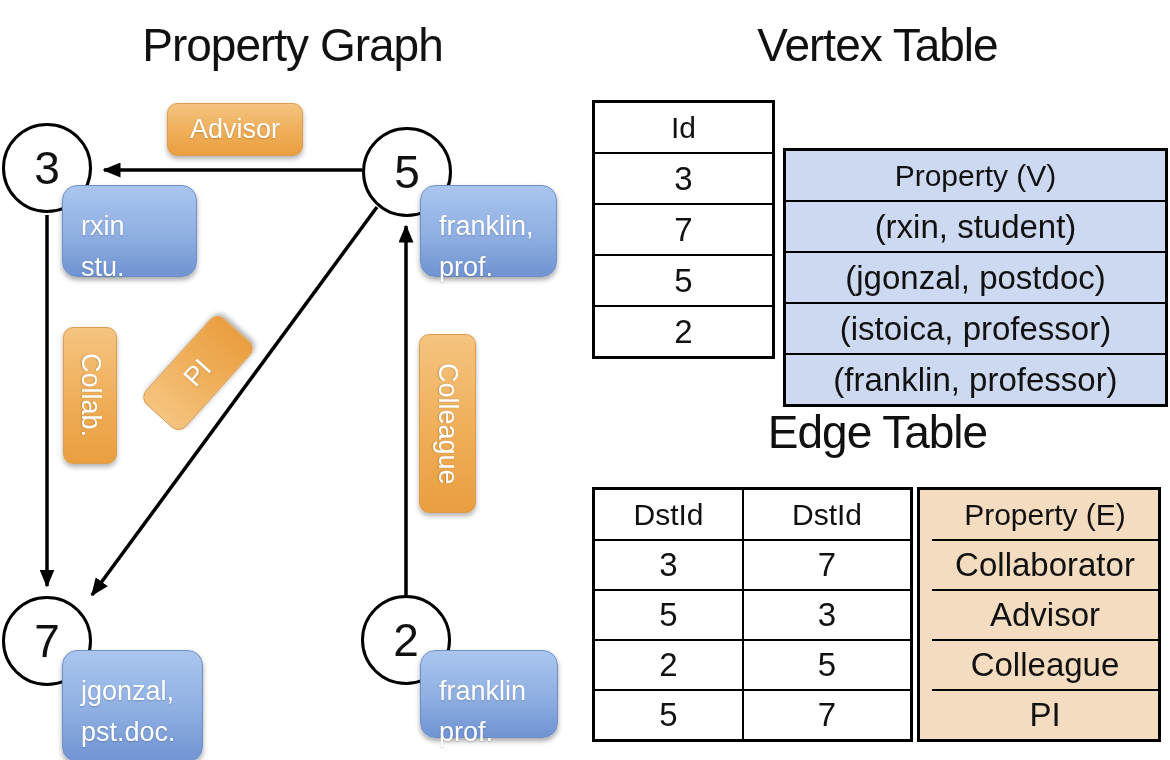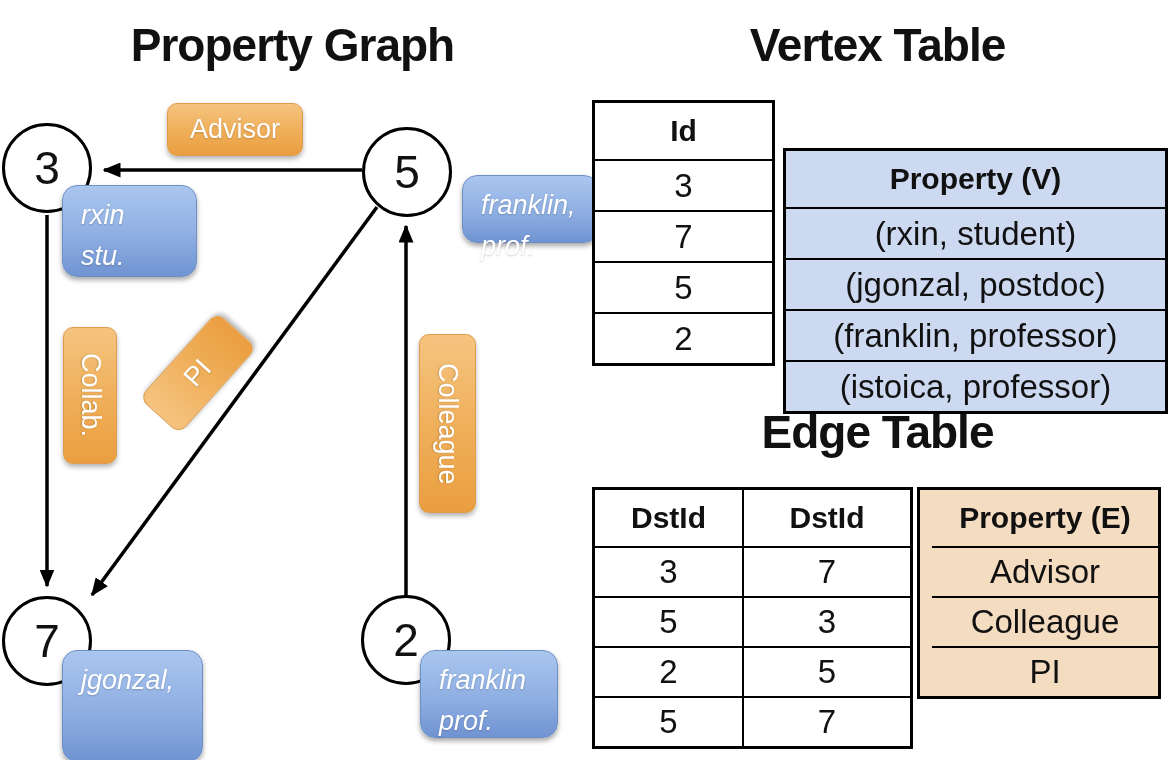--- a/index.html
+++ b/index.html
@@ -1,63 +1,63 @@
 <!DOCTYPE html>
 <html><head>
 <meta charset="utf-8">
 <style>
   * { margin:0; padding:0; box-sizing:border-box; }
   html,body { width:1170px; height:760px; background:#fff; overflow:hidden;
               font-family:"Liberation Sans", sans-serif; }
   .stage { position:absolute; left:0; top:0; width:1170px; height:760px; }
 
   
-  .big-title { position:absolute; text-align:center; font-size:46px; font-weight:700;
+  .big-title { position:absolute; text-align:center; font-size:46px; font-weight:400;
                color:#111; letter-spacing:-1px; }
   #pg-title { left:0;   width:585px; top:18px; }
   #vt-title { left:585px; width:585px; top:18px;text-align:center; }
   #et-title { left:585px; width:585px; top:405px; }
 
   
   svg.edges { position:absolute; left:0; top:0; }
 
   .node { position:absolute; width:90px; height:90px; border:3.5px solid #000;
           border-radius:50%; background:#fff; display:flex; align-items:center;
           justify-content:center; font-size:46px; color:#111; }
   #n3 { left:2px;   top:123px; }
   #n5 { left:362px; top:127px; }
   #n7 { left:2px;   top:596px; }
   #n2 { left:361px; top:595px; }
 
   .vbox { position:absolute; border-radius:15px;
           background:linear-gradient(180deg,#aac6ef 0%, #8fafe2 55%, #7093d2 100%);
           border:1px solid #6d8fc7; box-shadow:0 3px 5px rgba(0,0,0,.35);
-          color:#fff; font-size:27px; line-height:1.5; padding:9px 0 0 18px;
-          text-shadow:0 1px 2px rgba(0,0,0,.2);font-style:italic; }
+          color:#fff; font-size:27px; line-height:1.5; padding:20px 0 0 18px;
+          text-shadow:0 1px 2px rgba(0,0,0,.2); }
   #b3 { left:62px;  top:185px; width:135px; height:92px; }
-  #b5 { left:420px; top:175px; width:137px; height:68px;margin-left:42px; }
+  #b5 { left:420px; top:185px; width:137px; height:92px; }
   #b7 { left:62px;  top:650px; width:141px; height:112px; }
   #b2 { left:420px; top:650px; width:138px; height:88px; }
 
   .olabel { position:absolute; border-radius:10px;
             background:linear-gradient(180deg,#f5c480 0%, #efae58 55%, #ea9e40 100%);
             border:1px solid #dd9c4b; box-shadow:0 3px 5px rgba(0,0,0,.3);
             color:#fff; display:flex; align-items:center; justify-content:center;
             font-size:27px; text-shadow:0 1px 2px rgba(0,0,0,.2); }
   #l-advisor   { left:167px; top:103px; width:136px; height:53px; }
   #l-collab    { left:63px;  top:327px; width:54px;  height:137px; }
   #l-colleague { left:419px; top:334px; width:57px;  height:179px; }
   #l-pi        { left:171px; top:315px; width:54px;  height:116px; transform:rotate(-138deg); }
   .vtext { writing-mode:vertical-rl; }
 
   
   .stable { position:absolute; border:3px solid #000; background:#fff; }
   .trow  { display:flex; align-items:center; border-top:2.5px solid #000; }
   .trow:first-child { border-top:none; }
-  .hrow  { font-weight:bold; font-size:30px; height:56px;align-items:center; }
+  .hrow  { font-weight:normal; font-size:30px; height:49px;align-items:center; }
   .drow  { font-size:33px; }
   .cell  { flex:1; text-align:center; color:#111; }
   .c-div { border-left:2.5px solid #000; align-self:stretch; }
 
   
   #vt-id   { left:592px; top:100px; width:183px; }
   #vt-prop { left:783px; top:100px; width:385px; background:#cdd9f0;margin-top:48px; }
   #vt-id .drow, #vt-prop .drow { height:51px; }
 
   
@@ -94,20 +94,21 @@
   <div class="vbox" id="b3">
     <div>rxin</div>
     <div>stu.</div>
   </div>
   <div class="vbox" id="b5">
     <div>franklin,</div>
     <div>prof.</div>
   </div>
   <div class="vbox" id="b7">
     <div>jgonzal,</div>
+    <div>pst.doc.</div>
   </div>
   <div class="vbox" id="b2">
     <div>franklin</div>
     <div>prof.</div>
   </div>
 
   <div class="olabel" id="l-advisor">
     <span>Advisor</span>
   </div>
   <div class="olabel" id="l-collab">
@@ -144,25 +145,25 @@
     <div class="trow hrow">
         <div class="cell">Property (V)</div>
       </div>
     <div class="trow drow">
         <div class="cell">(rxin, student)</div>
       </div>
     <div class="trow drow">
         <div class="cell">(jgonzal, postdoc)</div>
       </div>
     <div class="trow drow">
+        <div class="cell">(istoica, professor)</div>
+      </div>
+    <div class="trow drow">
         <div class="cell">(franklin, professor)</div>
       </div>
-    <div class="trow drow">
-        <div class="cell">(istoica, professor)</div>
-      </div>
   </div>
 
   <div class="big-title" id="et-title">Edge Table</div>
 
   <div class="stable" id="et-src">
     <div class="trow hrow">
       <div class="cell src">DstId</div>
       <div class="c-div"></div>
       <div class="cell dst">DstId</div>
     </div>
@@ -186,20 +187,23 @@
       <div class="c-div"></div>
       <div class="cell dst">7</div>
     </div>
   </div>
 
   <div class="stable" id="et-prop">
     <div class="trow hrow">
         <div class="cell">Property (E)</div>
       </div>
     <div class="trow drow">
+        <div class="cell">Collaborator</div>
+      </div>
+    <div class="trow drow">
         <div class="cell">Advisor</div>
       </div>
     <div class="trow drow">
         <div class="cell">Colleague</div>
       </div>
     <div class="trow drow">
         <div class="cell">PI</div>
       </div>
   </div>
 

